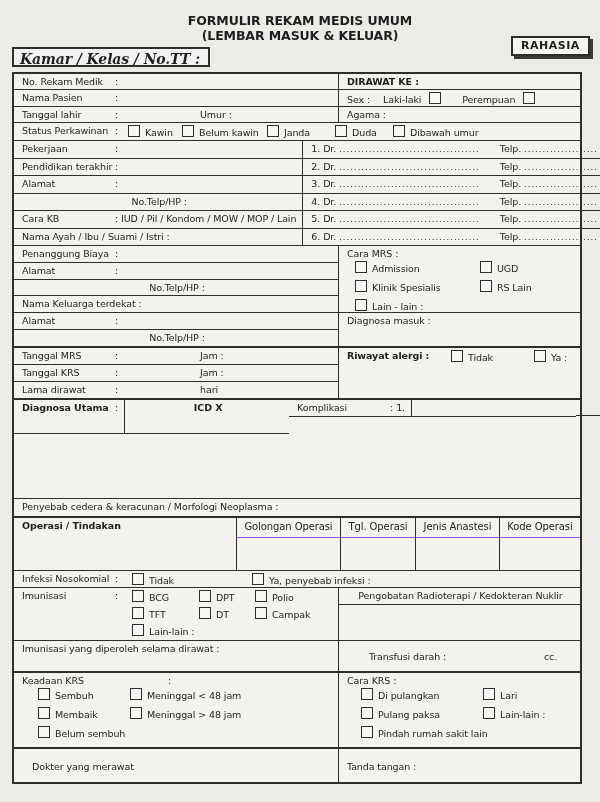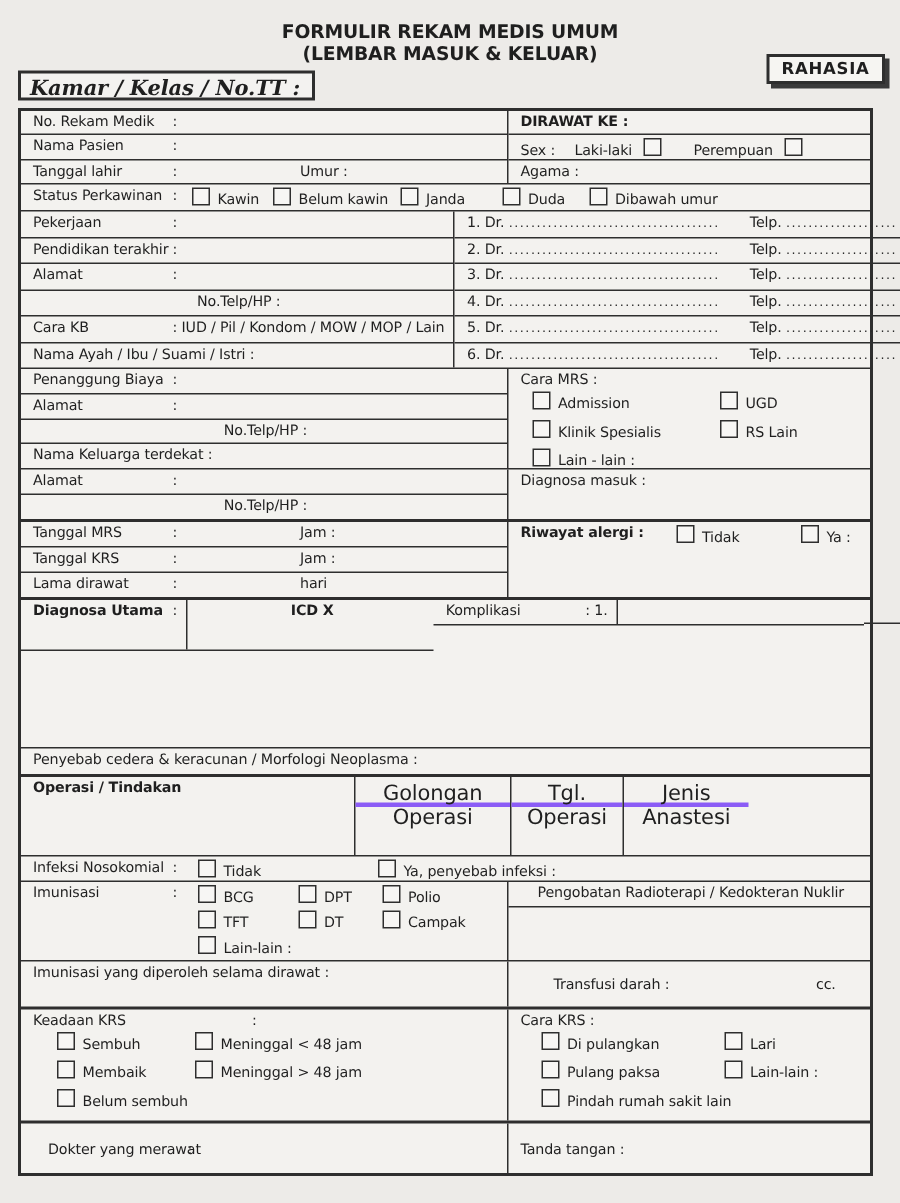--- a/index.html
+++ b/index.html
@@ -30,22 +30,22 @@
   .lab2{display:inline-block;width:146px;}
   .b{font-weight:bold;}
   .ctr{text-align:center;}
   .abs{position:absolute;top:2px;}
   .cb{display:inline-block;width:10px;height:10px;border:1.5px solid #2e2e2e;
       background:#f7f6f4;vertical-align:-1px;margin-right:5px;box-sizing:content-box;}
   .cb.after{margin-left:8px;margin-right:0;}
   .dots{letter-spacing:1px;font-size:8.5px;color:#2a2a2a;}
   .drrow span.telp{margin-left:20px;}
   .opcol{border-left:1px solid #2e2e2e;display:flex;flex-direction:column;box-sizing:border-box;}
-  .ophead{height:20px;border-bottom:3px solid #8b5cf6;box-sizing:border-box;
-          text-align:center;padding-top:3px;font-size:14px;}
+  .ophead{height:20px;border-bottom:1px solid #8b5cf6;box-sizing:border-box;
+          text-align:center;padding-top:3px;font-size:10px;}
   .icd{width:165px;border-left:1px solid #2e2e2e;box-sizing:border-box;}
   .gridrow{position:relative;height:19px;}
   .gl{position:absolute;top:2px;}
 </style>
 </head>
 <body>
 
 <div class="page">
 
   <div class="title">
@@ -197,20 +197,24 @@
         <div class="grow"></div>
       </div>
       <div class="opcol" style="width:75px;">
         <div class="ophead">Tgl. Operasi</div>
         <div class="grow"></div>
       </div>
       <div class="opcol" style="width:84px;">
         <div class="ophead">Jenis Anastesi</div>
         <div class="grow"></div>
       </div>
+      <div class="opcol grow">
+        <div class="ophead">Kode Operasi</div>
+        <div class="grow"></div>
+      </div>
     </div>
 
     <div class="sec" style="height:17px;">
       <div class="r grow last">
         <span class="lab">Infeksi Nosokomial</span><span>:</span>
         <span class="abs" style="left:118px;"><span class="cb"></span><span>Tidak</span></span>
         <span class="abs" style="left:238px;"><span class="cb"></span><span>Ya, penyebab infeksi :</span></span>
       </div>
     </div>
 

